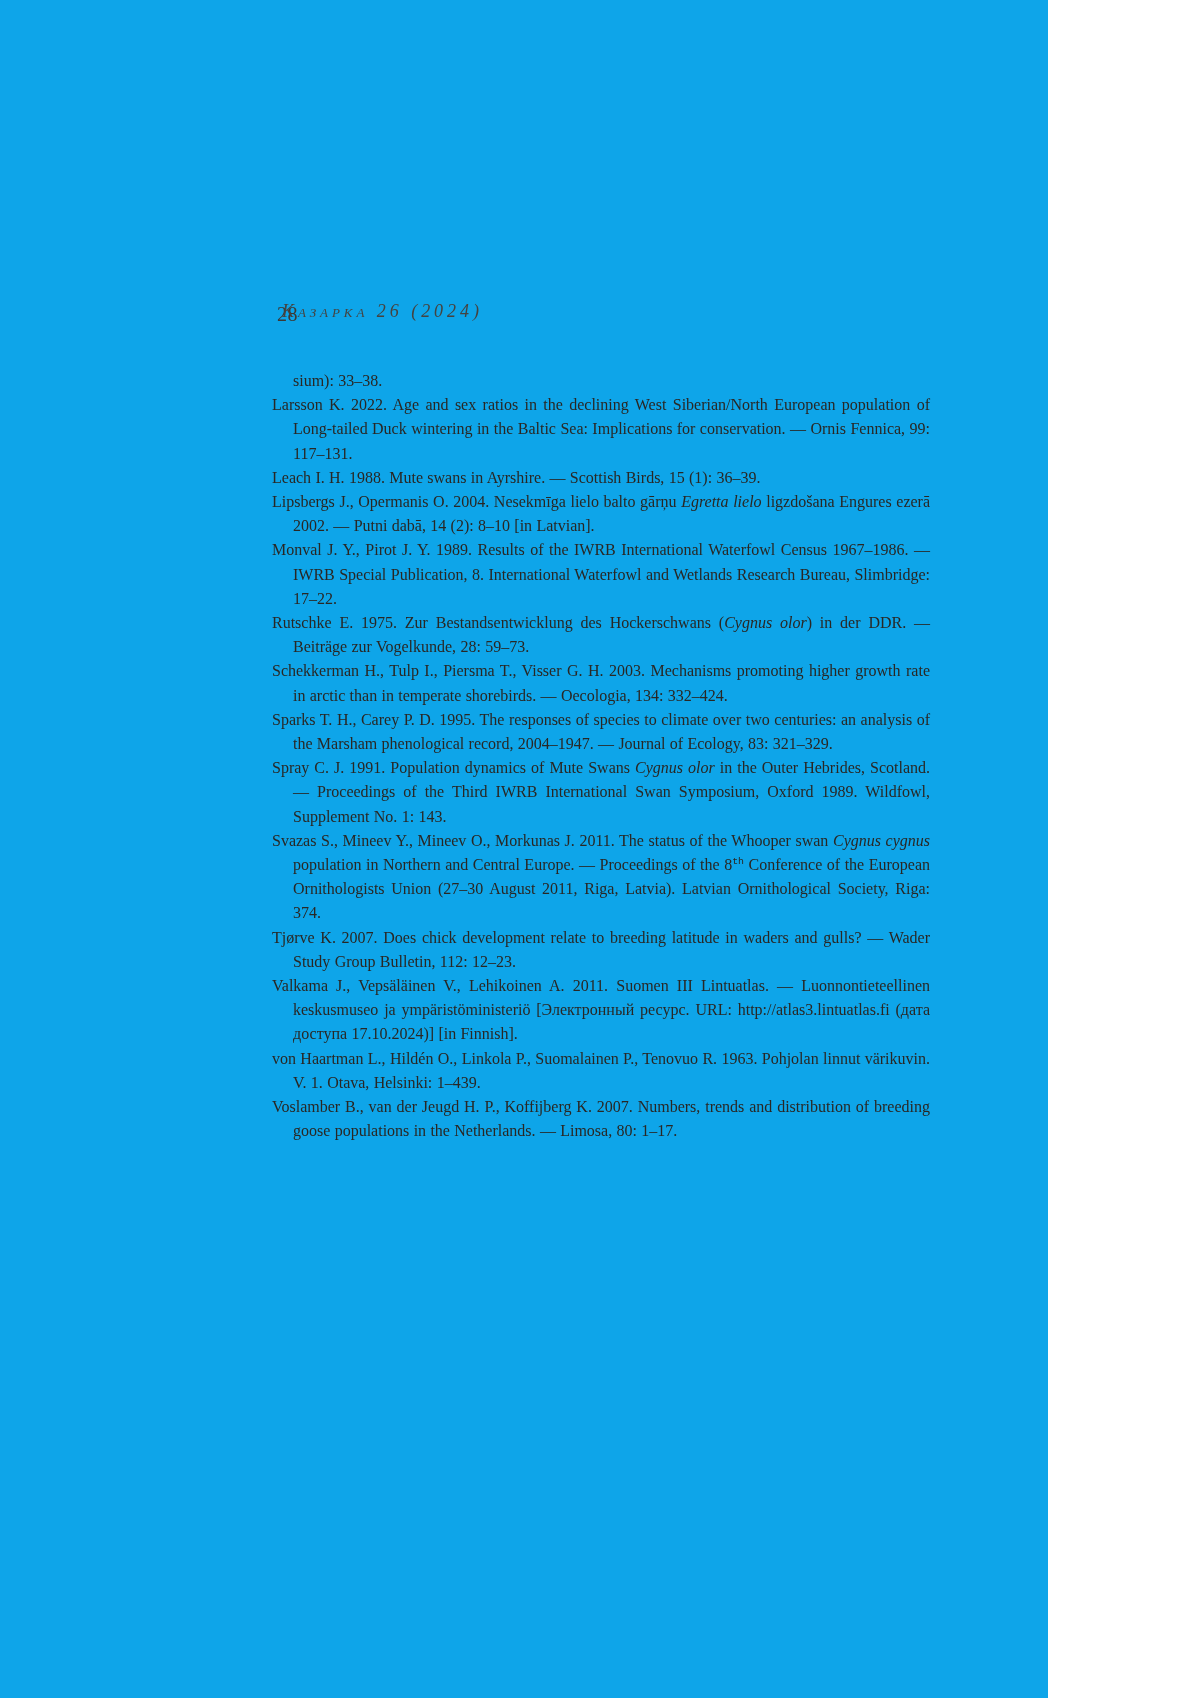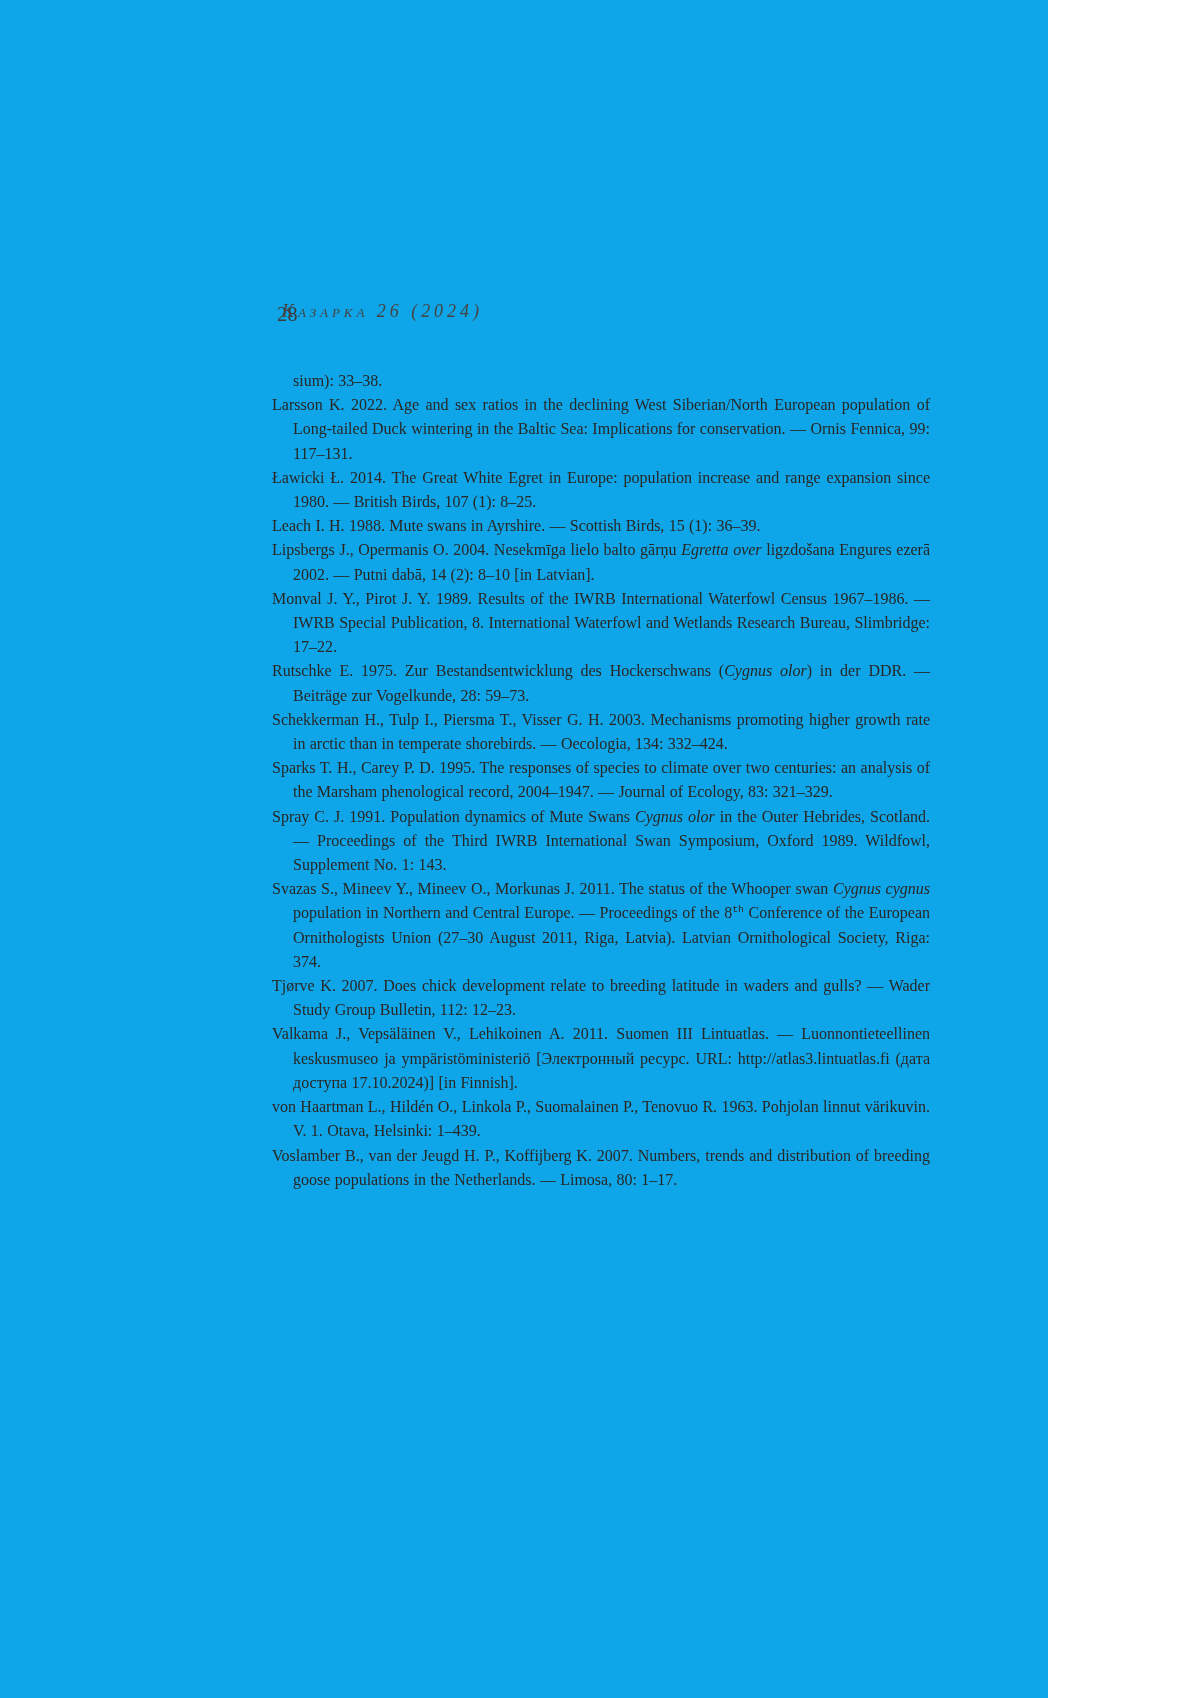--- a/index.html
+++ b/index.html
@@ -78,23 +78,22 @@
 
 <div class="page">
   <div class="running-head">
     <span class="page-num">28</span>
     <div class="journal-title">Казарка 26 (2024)</div>
   </div>
 
   <div class="refs" id="refs">
       <p class="ref continuation"><span>sium): 33–38.</span></p>
       <p class="ref"><span>Larsson K. 2022. Age and sex ratios in the declining West Siberian/North European population of Long-tailed Duck wintering in the Baltic Sea: Implications for conservation. — Ornis Fennica, 99: 117–131.</span></p>
-      <p class="ref"><span>Ławicki Ł. 2014. The Great White Egret in Europe: population increase and range expansion since 1980. — British Birds, 107 (1): 8–25.</span></p>
       <p class="ref"><span>Leach I. H. 1988. Mute swans in Ayrshire. — Scottish Birds, 15 (1): 36–39.</span></p>
-      <p class="ref"><span>Lipsbergs J., Opermanis O. 2004. Nesekmīga lielo balto gārņu </span><span class="it">Egretta over</span><span> ligzdošana Engures ezerā 2002. — Putni dabā, 14 (2): 8–10 [in Latvian].</span></p>
+      <p class="ref"><span>Lipsbergs J., Opermanis O. 2004. Nesekmīga lielo balto gārņu </span><span class="it">Egretta lielo</span><span> ligzdošana Engures ezerā 2002. — Putni dabā, 14 (2): 8–10 [in Latvian].</span></p>
       <p class="ref"><span>Monval J. Y., Pirot J. Y. 1989. Results of the IWRB International Waterfowl Census 1967–1986. — IWRB Special Publication, 8. International Waterfowl and Wetlands Research Bureau, Slimbridge: 17–22.</span></p>
       <p class="ref"><span>Rutschke E. 1975. Zur Bestandsentwicklung des Hockerschwans (</span><span class="it">Cygnus olor</span><span>) in der DDR. — Beiträge zur Vogelkunde, 28: 59–73.</span></p>
       <p class="ref"><span>Schekkerman H., Tulp I., Piersma T., Visser G. H. 2003. Mechanisms promoting higher growth rate in arctic than in temperate shorebirds. — Oecologia, 134: 332–424.</span></p>
       <p class="ref"><span>Sparks T. H., Carey P. D. 1995. The responses of species to climate over two centuries: an analysis of the Marsham phenological record, 2004–1947. — Journal of Ecology, 83: 321–329.</span></p>
       <p class="ref"><span>Spray C. J. 1991. Population dynamics of Mute Swans </span><span class="it">Cygnus olor</span><span> in the Outer Hebrides, Scotland. — Proceedings of the Third IWRB International Swan Symposium, Oxford 1989. Wildfowl, Supplement No. 1: 143.</span></p>
       <p class="ref"><span>Svazas S., Mineev Y., Mineev O., Morkunas J. 2011. The status of the Whooper swan </span><span class="it">Cygnus cygnus</span><span> population in Northern and Central Europe. — Proceedings of the 8</span><span class="sup">th</span><span> Conference of the European Ornithologists Union (27–30 August 2011, Riga, Latvia). Latvian Ornithological Society, Riga: 374.</span></p>
       <p class="ref"><span>Tjørve K. 2007. Does chick development relate to breeding latitude in waders and gulls? — Wader Study Group Bulletin, 112: 12–23.</span></p>
       <p class="ref"><span>Valkama J., Vepsäläinen V., Lehikoinen A. 2011. Suomen III Lintuatlas. — Luonnontieteellinen keskusmuseo ja ympäristöministeriö [Электронный ресурс. URL: http://atlas3.lintuatlas.fi (дата доступа 17.10.2024)] [in Finnish].</span></p>
       <p class="ref"><span>von Haartman L., Hildén O., Linkola P., Suomalainen P., Tenovuo R. 1963. Pohjolan linnut värikuvin. V. 1. Otava, Helsinki: 1–439.</span></p>
       <p class="ref"><span>Voslamber B., van der Jeugd H. P., Koffijberg K. 2007. Numbers, trends and distribution of breeding goose populations in the Netherlands. — Limosa, 80: 1–17.</span></p>

